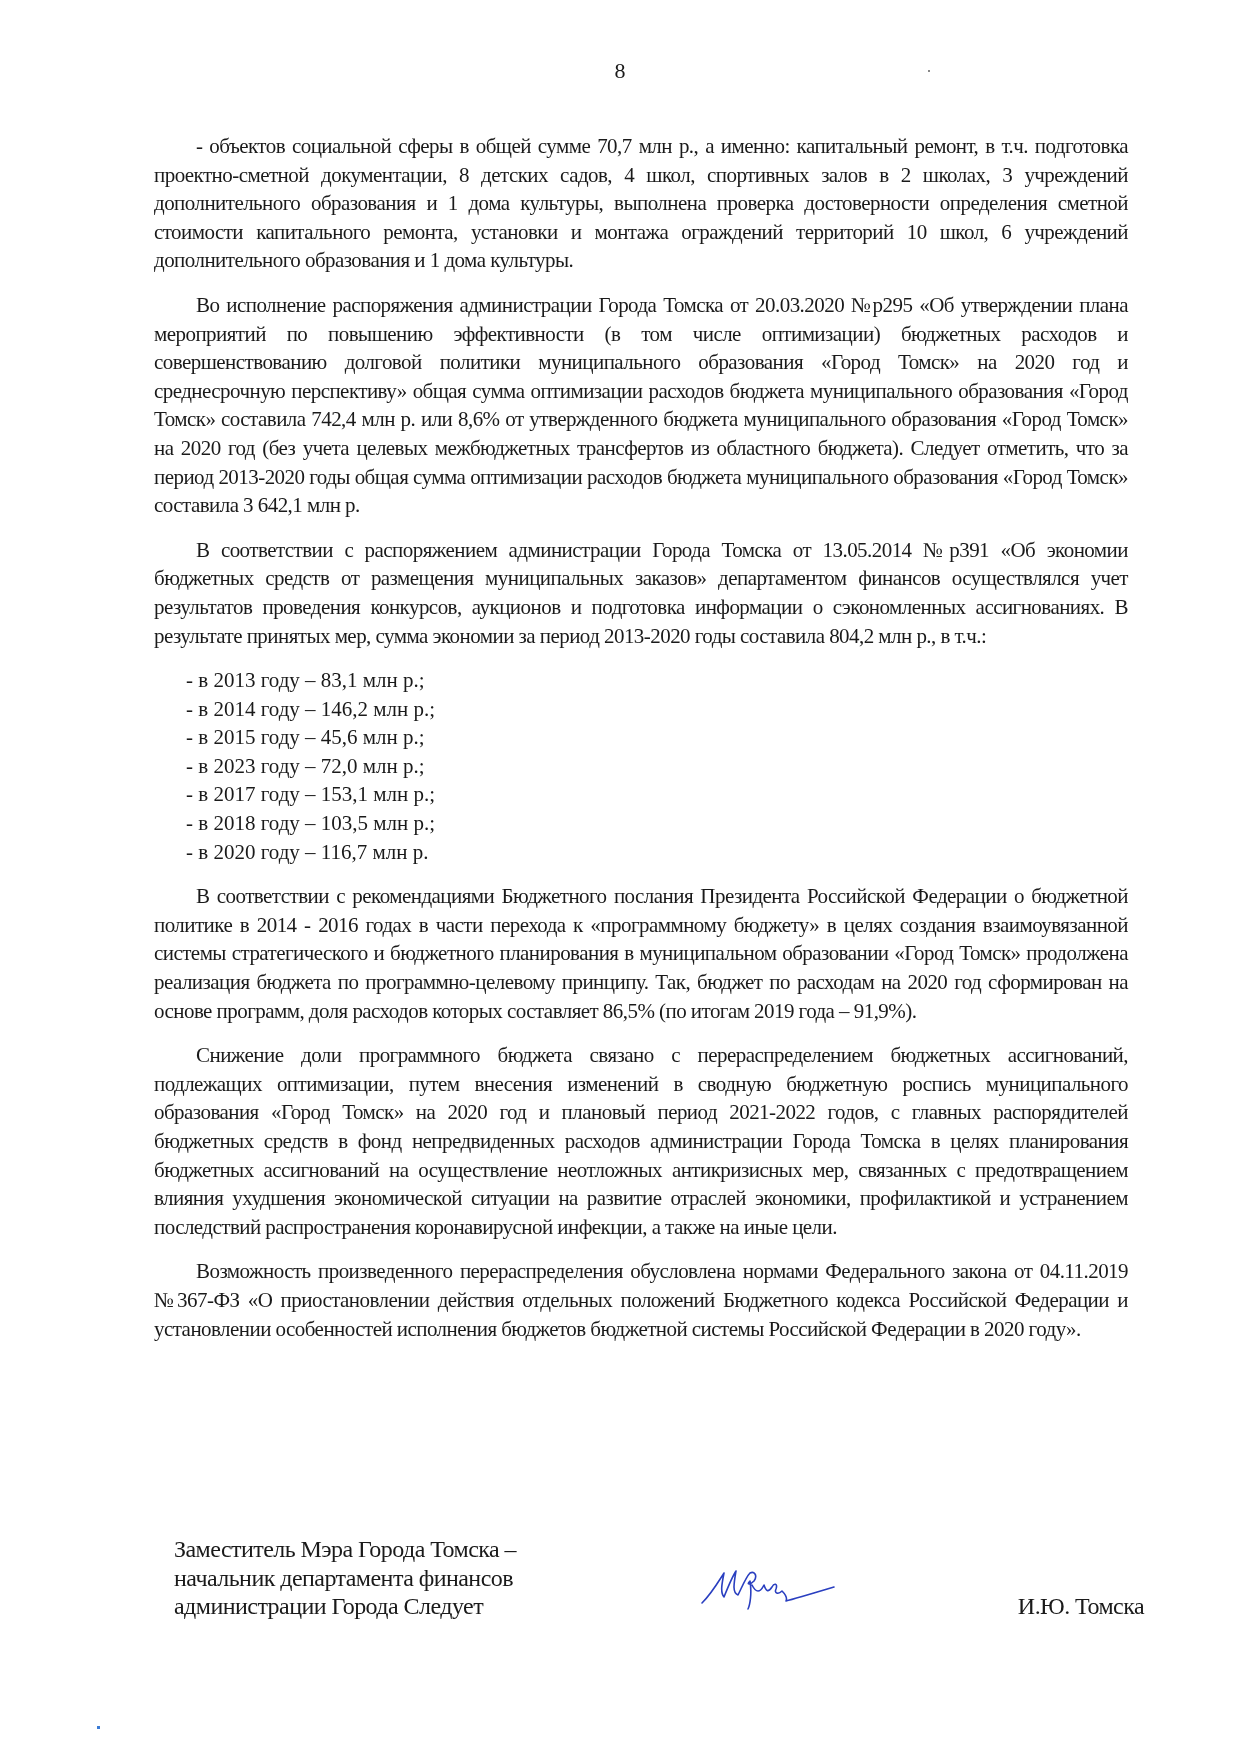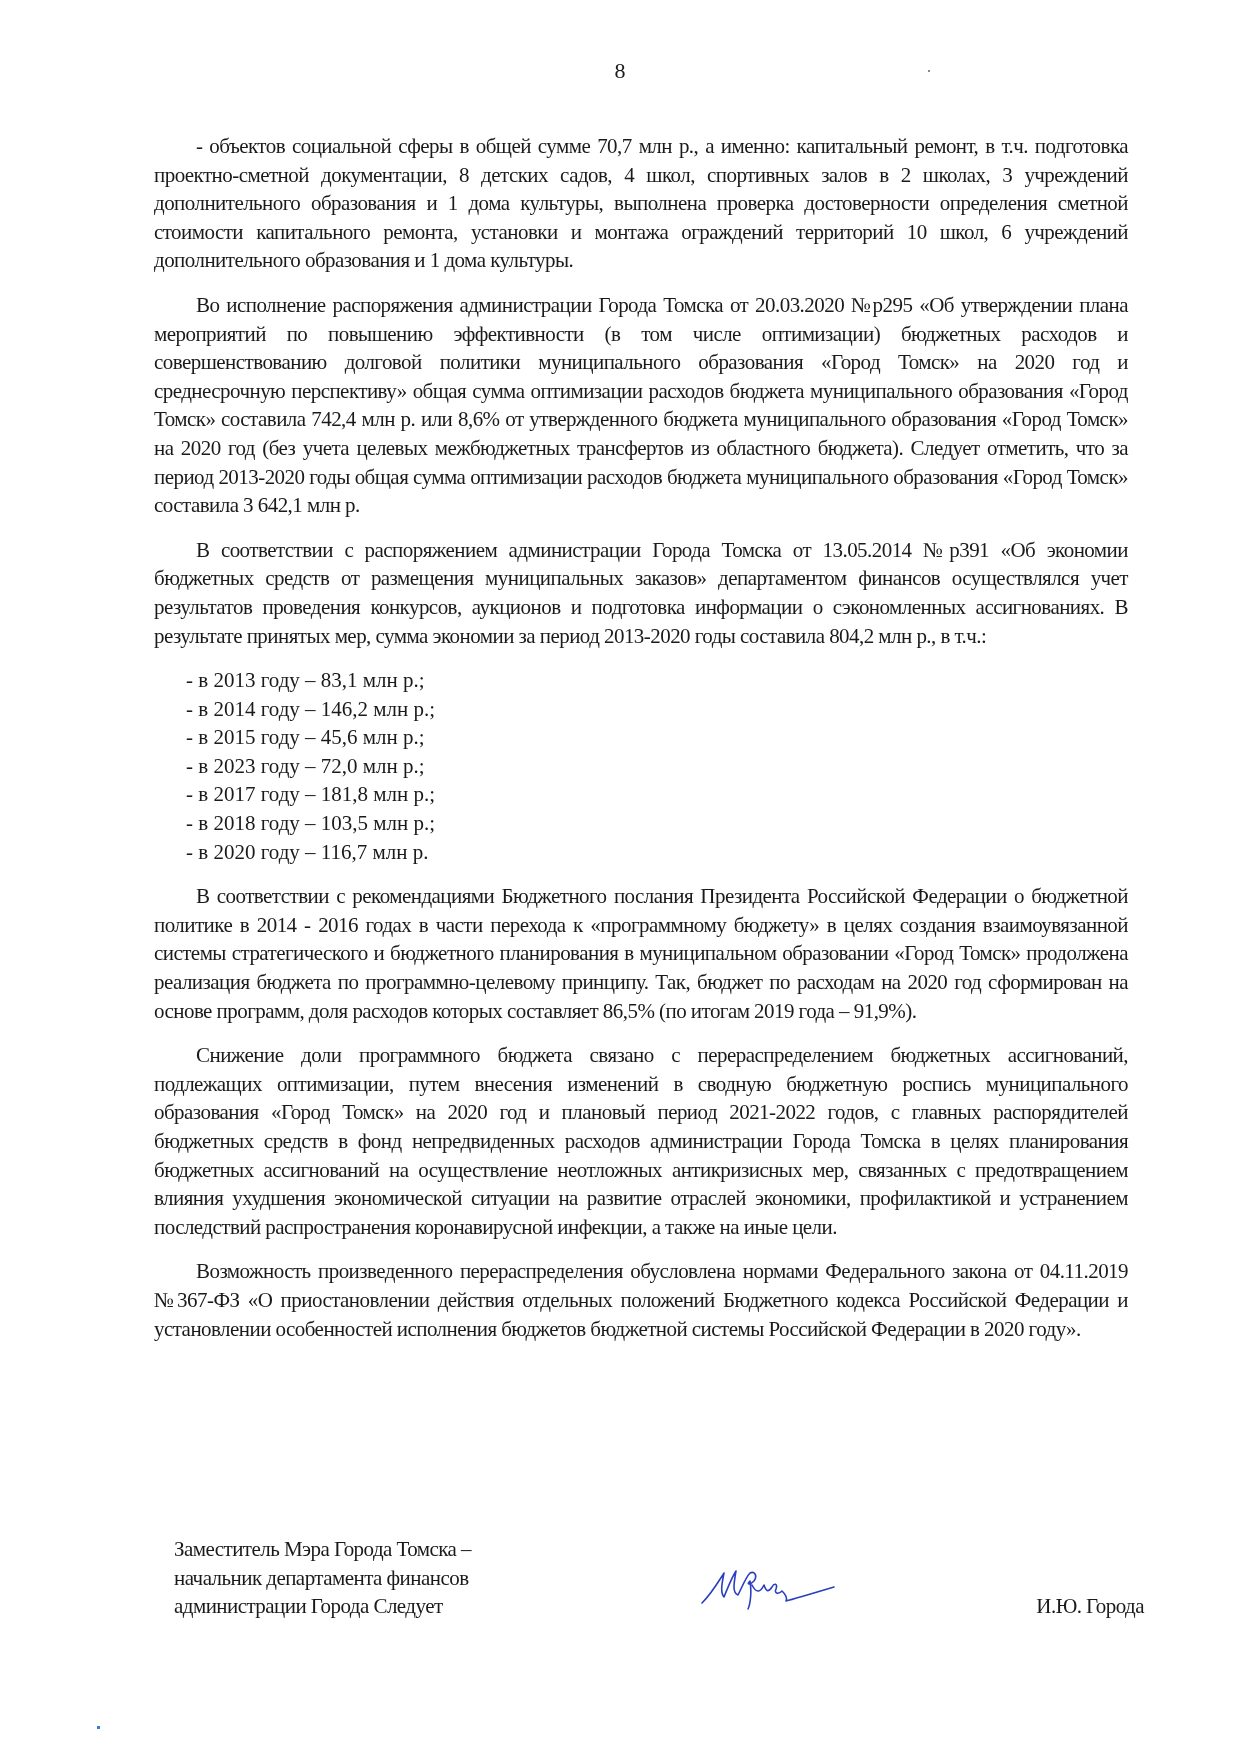--- a/index.html
+++ b/index.html
@@ -18,21 +18,21 @@
   .para {
     margin: 16px; text-align: justify; text-indent: 42px;
     font-family: "Liberation Sans Narrow", "Liberation Serif", serif;
     font-stretch: condensed;
   }
   .para-narrow { letter-spacing: -0.55px; }
   .list { margin: 6px; padding: 0; list-style: none; }
   .list li { padding-left: 42px; letter-spacing: 0; }
   .signature-block {
     position: absolute; top: 1535px; left: 174px; width: 970px; height: 110px;
-    font-size: 21px; line-height: 28.6px; letter-spacing: -0.55px;
+    font-size: 24px; line-height: 28.6px; letter-spacing: -0.55px;
   }
   .sig-title { position: absolute; left: 0; top: 0; }
   .sig-title div { white-space: nowrap; }
   .sig-mark { position: absolute; left: 520px; top: 28px; width: 150px; height: 50px; }
   .sig-name { position: absolute; right: 0; top: 57px; white-space: nowrap; }
   .scan-dot-top { position: absolute; left: 928px; top: 70px; width: 2px; height: 2px; background: #888; }
   .scan-dot-bottom { position: absolute; left: 97px; top: 1726px; width: 3px; height: 3px; background: #3a7bd5; }
 </style>
 </head>
 <body>
@@ -43,34 +43,34 @@
 
 <div class="content">
   <p class="para para-narrow">- объектов социальной сферы в общей сумме 70,7 млн р., а именно: капитальный ремонт, в т.ч. подготовка проектно-сметной документации, 8 детских садов, 4 школ, спортивных залов в 2 школах, 3 учреждений дополнительного образования и 1 дома культуры, выполнена проверка достоверности определения сметной стоимости капитального ремонта, установки и монтажа ограждений территорий 10 школ, 6 учреждений дополнительного образования и 1 дома культуры.</p>
   <p class="para para-narrow">Во исполнение распоряжения администрации Города Томска от 20.03.2020 №р295 «Об утверждении плана мероприятий по повышению эффективности (в том числе оптимизации) бюджетных расходов и совершенствованию долговой политики муниципального образования «Город Томск» на 2020 год и среднесрочную перспективу» общая сумма оптимизации расходов бюджета муниципального образования «Город Томск» составила 742,4 млн р. или 8,6% от утвержденного бюджета муниципального образования «Город Томск» на 2020 год (без учета целевых межбюджетных трансфертов из областного бюджета). Следует отметить, что за период 2013-2020 годы общая сумма оптимизации расходов бюджета муниципального образования «Город Томск» составила 3 642,1 млн р.</p>
   <p class="para para-narrow">В соответствии с распоряжением администрации Города Томска от 13.05.2014 №р391 «Об экономии бюджетных средств от размещения муниципальных заказов» департаментом финансов осуществлялся учет результатов проведения конкурсов, аукционов и подготовка информации о сэкономленных ассигнованиях. В результате принятых мер, сумма экономии за период 2013-2020 годы составила 804,2 млн р., в т.ч.:</p>
   <ul class="list">
     <li>- в 2013 году – 83,1 млн р.;</li>
     <li>- в 2014 году – 146,2 млн р.;</li>
     <li>- в 2015 году – 45,6 млн р.;</li>
     <li>- в 2023 году – 72,0 млн р.;</li>
-    <li>- в 2017 году – 181,8 млн р.;</li>
+    <li>- в 2017 году – 153,1 млн р.;</li>
     <li>- в 2018 году – 103,5 млн р.;</li>
     <li>- в 2020 году – 116,7 млн р.</li>
   </ul>
   <p class="para para-narrow">В соответствии с рекомендациями Бюджетного послания Президента Российской Федерации о бюджетной политике в 2014 - 2016 годах в части перехода к «программному бюджету» в целях создания взаимоувязанной системы стратегического и бюджетного планирования в муниципальном образовании «Город Томск» продолжена реализация бюджета по программно-целевому принципу. Так, бюджет по расходам на 2020 год сформирован на основе программ, доля расходов которых составляет 86,5% (по итогам 2019 года – 91,9%).</p>
   <p class="para para-narrow">Снижение доли программного бюджета связано с перераспределением бюджетных ассигнований, подлежащих оптимизации, путем внесения изменений в сводную бюджетную роспись муниципального образования «Город Томск» на 2020 год и плановый период 2021-2022 годов, с главных распорядителей бюджетных средств в фонд непредвиденных расходов администрации Города Томска в целях планирования бюджетных ассигнований на осуществление неотложных антикризисных мер, связанных с предотвращением влияния ухудшения экономической ситуации на развитие отраслей экономики, профилактикой и устранением последствий распространения коронавирусной инфекции, а также на иные цели.</p>
   <p class="para para-narrow">Возможность произведенного перераспределения обусловлена нормами Федерального закона от 04.11.2019 №367-ФЗ «О приостановлении действия отдельных положений Бюджетного кодекса Российской Федерации и установлении особенностей исполнения бюджетов бюджетной системы Российской Федерации в 2020 году».</p>
 </div>
 
 <div class="signature-block">
   <div class="sig-title">
     <div>Заместитель Мэра Города Томска –</div>
     <div>начальник департамента финансов</div>
     <div>администрации Города Следует</div>
   </div>
   <svg class="sig-mark" viewBox="0 0 150 50">
     <path d="M8 40 C 18 30, 26 16, 30 10 C 28 20, 26 30, 30 34 C 34 24, 38 14, 42 8 C 40 20, 38 30, 44 32 C 48 24, 52 14, 56 10 C 60 8, 64 12, 60 18 C 56 22, 52 22, 56 18 C 58 30, 56 42, 54 46 M 58 22 C 62 30, 66 30, 70 22 C 72 28, 74 30, 78 24 C 80 20, 84 20, 82 26 C 80 30, 84 32, 88 28 C 90 30, 94 34, 92 38 C 100 36, 120 30, 140 24" fill="none" stroke="#2a3fc0" stroke-width="1.6" stroke-linecap="round" stroke-linejoin="round"></path>
   </svg>
-  <div class="sig-name">И.Ю. Города</div>
+  <div class="sig-name">И.Ю. Томска</div>
 </div>
 
 <div class="scan-dot-bottom"></div>
 
 </body></html>

